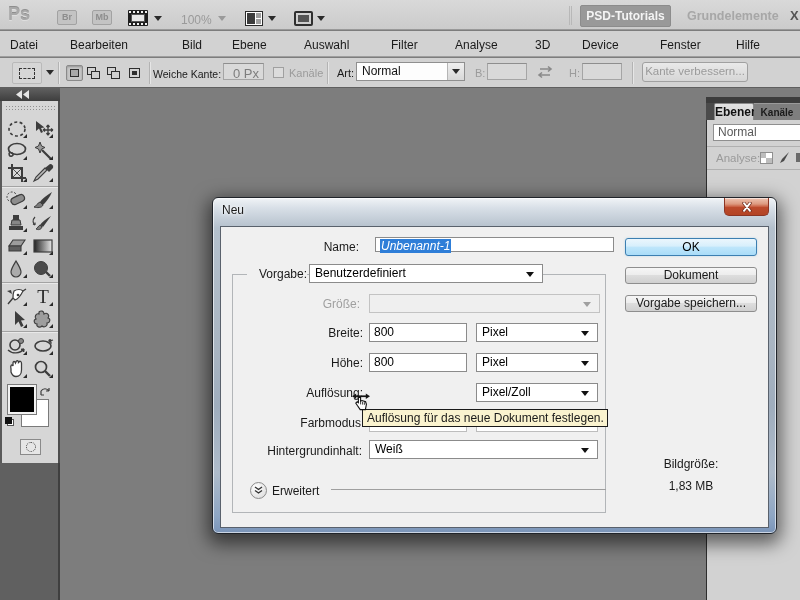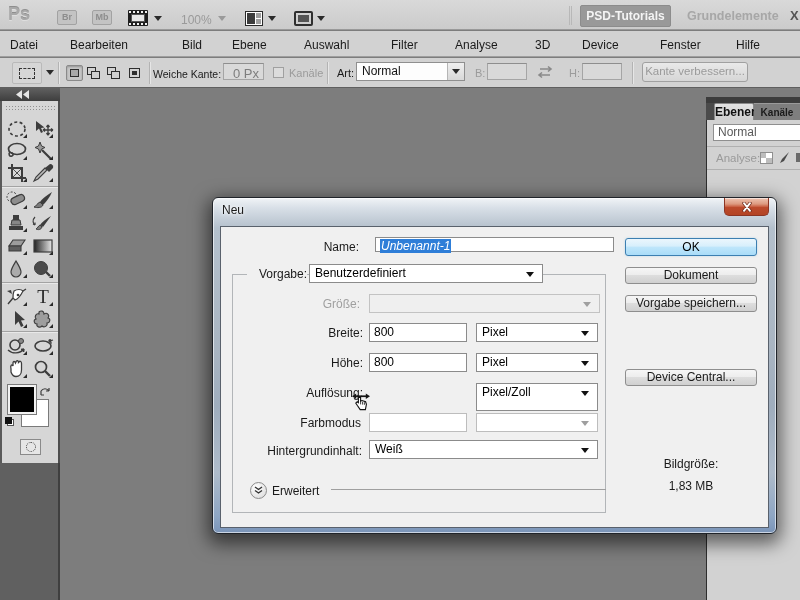--- a/index.html
+++ b/index.html
@@ -336,28 +336,28 @@
 
 <div class="abs dlglabel" style="left:268px;top:326px;width:95px;">Breite:</div>
 <div class="abs dinput" style="left:369px;top:323px;width:98px;height:19px;">800</div>
 <div class="abs dcombo" style="left:476px;top:323px;width:122px;height:19px;">Pixel<div class="arr"></div></div>
 
 <div class="abs dlglabel" style="left:268px;top:356px;width:95px;">Höhe:</div>
 <div class="abs dinput" style="left:369px;top:353px;width:98px;height:19px;">800</div>
 <div class="abs dcombo" style="left:476px;top:353px;width:122px;height:19px;">Pixel<div class="arr"></div></div>
 
 <div class="abs dlglabel" style="left:268px;top:386px;width:95px;">Auflösung:</div>
-<div class="abs dcombo" style="left:476px;top:383px;width:122px;height:28px;">Pixel/Zoll<div class="arr"></div></div>
-<div class="abs btn" style="left:625px;top:369px;">Device Central...</div>
+<div class="abs dcombo" style="left:476px;top:383px;width:122px;height:19px;">Pixel/Zoll<div class="arr"></div></div>
 
 <div class="abs dlglabel" style="left:266px;top:416px;width:95px;text-align:right;">Farbmodus</div>
 <div class="abs dinput" style="left:369px;top:413px;width:98px;height:19px;border-color:#bdbdbd;"></div>
 <div class="abs dcombo" style="left:476px;top:413px;width:122px;height:19px;border-color:#bdbdbd;">
       <div class="arr" style="border-top-color:#9f9f9f;"></div>
     </div>
+<div class="abs" id="tooltip1">Auflösung für das neue Dokument festlegen.</div>
 
 <div class="abs dlglabel" style="left:240px;top:444px;width:122px;">Hintergrundinhalt:</div>
 <div class="abs dcombo" style="left:369px;top:440px;width:229px;height:19px;">Weiß<div class="arr"></div></div>
 
 <div class="abs" id="bildg1">Bildgröße:</div>
 <div class="abs" id="bildg2">1,83 MB</div>
 
 <div class="abs" id="erwbtn">
   <svg width="9" height="9" viewBox="0 0 9 9" style="position:absolute;left:3px;top:3px;">
     <path d="M1 1 L4.5 3.5 L8 1 M1 4.5 L4.5 7 L8 4.5" stroke="#333" stroke-width="1.4" fill="none"></path>

